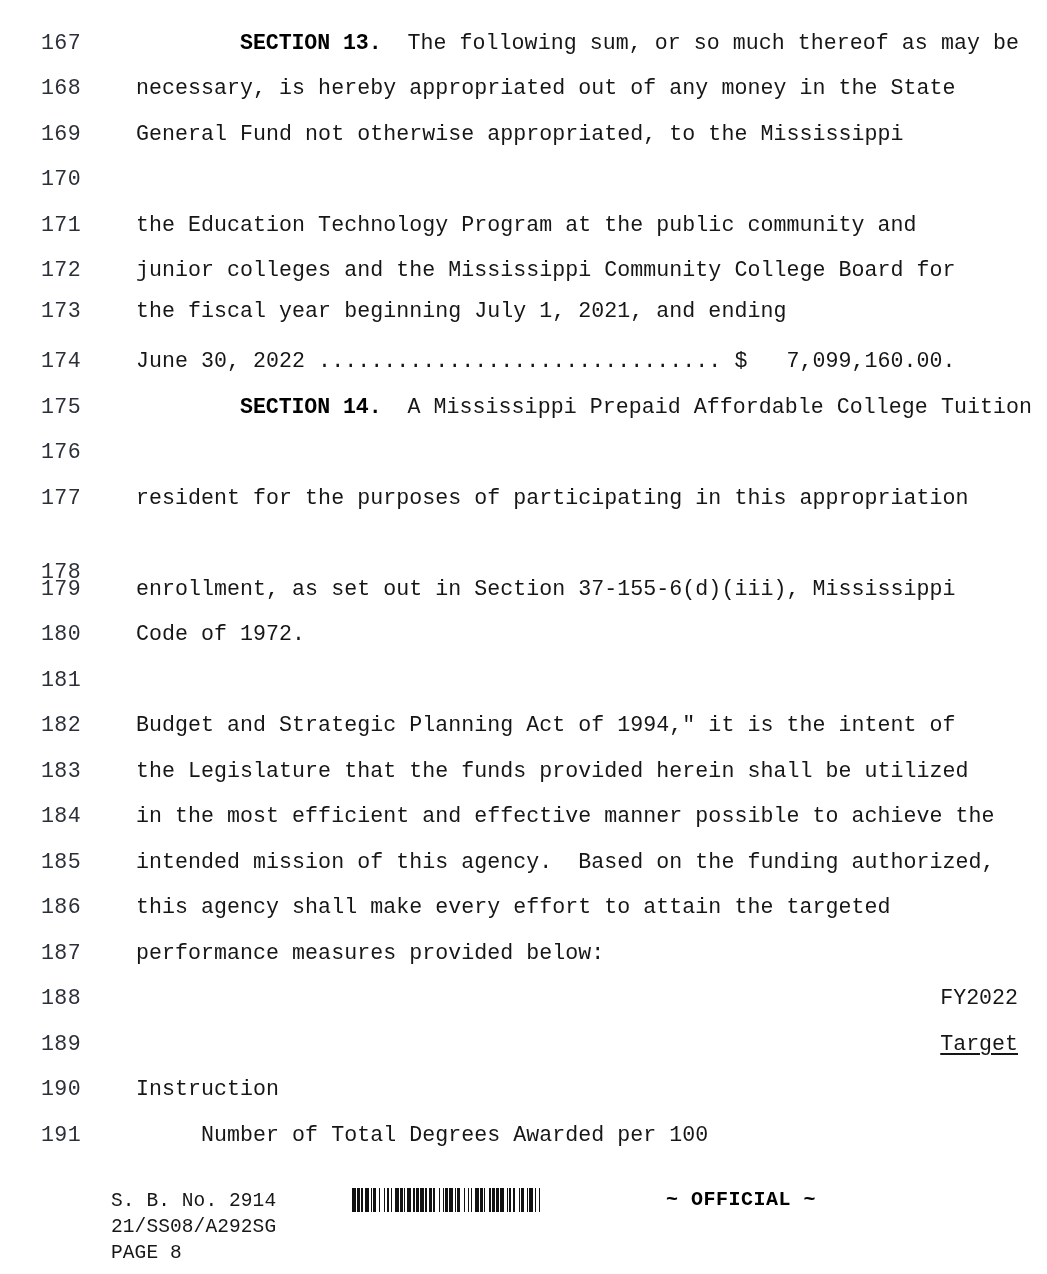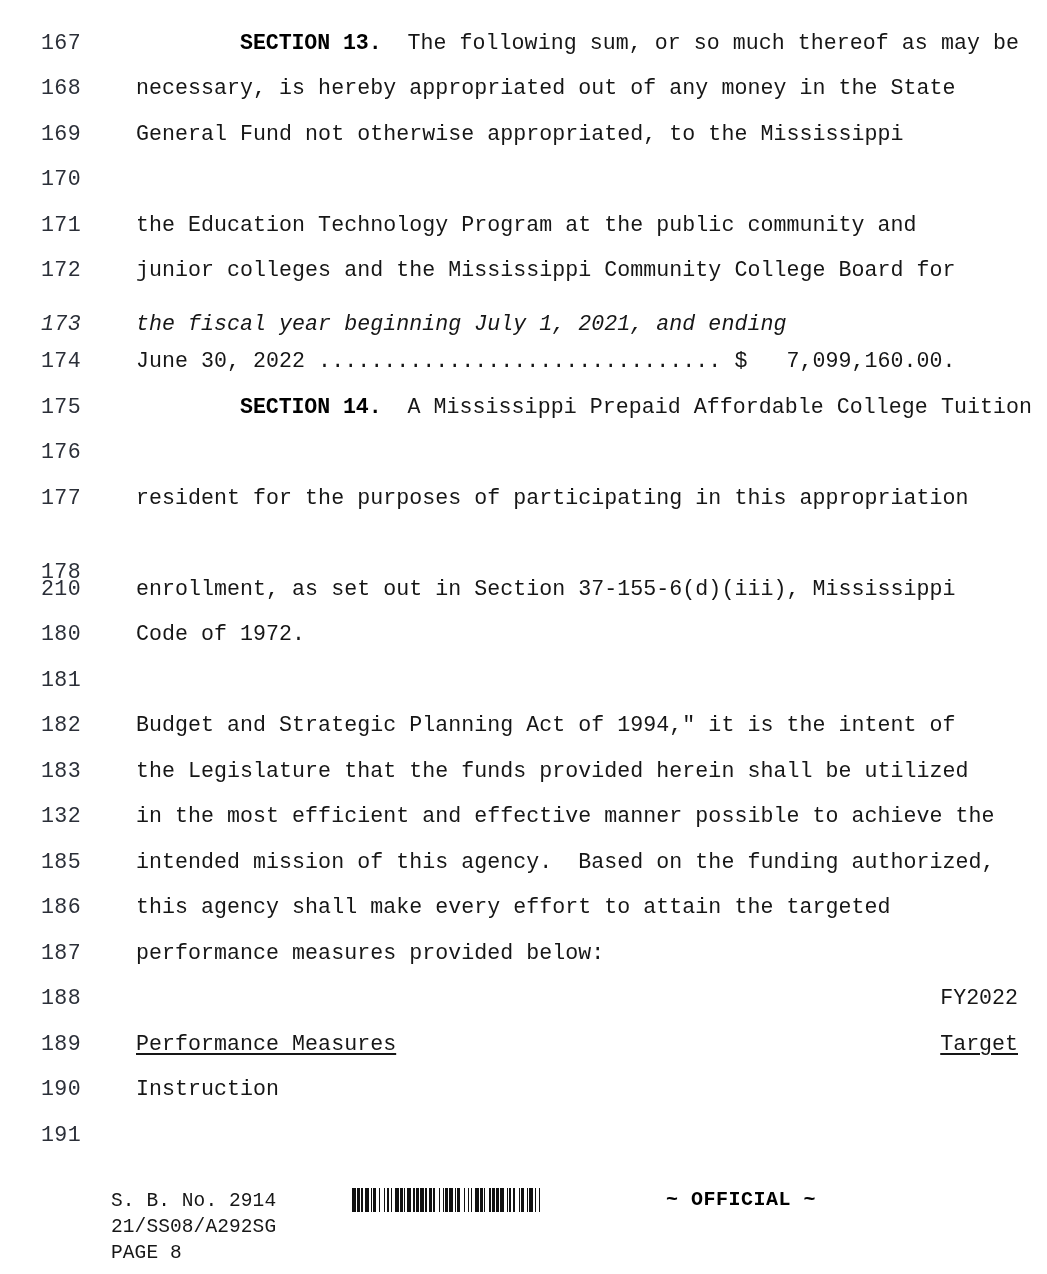--- a/index.html
+++ b/index.html
@@ -117,39 +117,39 @@
 <body>
 
 <div id="page">
   <div id="body-lines">
       <div class="line" style="top: 20.5px;"><span class="num">167</span><span class="txt"><span>        </span><b>SECTION 13.</b><span>  The following sum, or so much thereof as may be</span></span></div>
       <div class="line" style="top: 66px;"><span class="num">168</span><span class="txt"><span>necessary, is hereby appropriated out of any money in the State</span></span></div>
       <div class="line" style="top: 111.5px; text-decoration: underline;"><span class="num">169</span><span class="txt"><span>General Fund not otherwise appropriated, to the Mississippi</span></span></div>
       <div class="line" style="top: 157px;"><span class="num">170</span></div>
       <div class="line" style="top: 202.5px;"><span class="num">171</span><span class="txt"><span>the Education Technology Program at the public community and</span></span></div>
       <div class="line" style="top: 248px;"><span class="num">172</span><span class="txt"><span>junior colleges and the Mississippi Community College Board for</span></span></div>
-      <div class="line" style="top: 302px; font-style: italic;"><span class="num">173</span><span class="txt"><span>the fiscal year beginning July 1, 2021, and ending</span></span></div>
+      <div class="line" style="top: 289px;"><span class="num">173</span><span class="txt"><span>the fiscal year beginning July 1, 2021, and ending</span></span></div>
       <div class="line" style="top: 339px;"><span class="num">174</span><span class="txt"><span>June 30, 2022 ............................... $   7,099,160.00.</span></span></div>
       <div class="line" style="top: 384.5px;"><span class="num">175</span><span class="txt"><span>        </span><b>SECTION 14.</b><span>  A Mississippi Prepaid Affordable College Tuition</span></span></div>
       <div class="line" style="top: 430px;"><span class="num">176</span></div>
       <div class="line" style="top: 475.5px;"><span class="num">177</span><span class="txt"><span>resident for the purposes of participating in this appropriation</span></span></div>
       <div class="line" style="top: 550px;"><span class="num">178</span></div>
-      <div class="line" style="top: 566.5px;"><span class="num">210</span><span class="txt"><span>enrollment, as set out in Section 37-155-6(d)(iii), Mississippi</span></span></div>
+      <div class="line" style="top: 566.5px;"><span class="num">179</span><span class="txt"><span>enrollment, as set out in Section 37-155-6(d)(iii), Mississippi</span></span></div>
       <div class="line" style="top: 612px;"><span class="num">180</span><span class="txt"><span>Code of 1972.</span></span></div>
       <div class="line" style="top: 657.5px;"><span class="num">181</span></div>
       <div class="line" style="top: 703px;"><span class="num">182</span><span class="txt"><span>Budget and Strategic Planning Act of 1994," it is the intent of</span></span></div>
       <div class="line" style="top: 748.5px;"><span class="num">183</span><span class="txt"><span>the Legislature that the funds provided herein shall be utilized</span></span></div>
-      <div class="line" style="top: 794px;"><span class="num">132</span><span class="txt"><span>in the most efficient and effective manner possible to achieve the</span></span></div>
+      <div class="line" style="top: 794px;"><span class="num">184</span><span class="txt"><span>in the most efficient and effective manner possible to achieve the</span></span></div>
       <div class="line" style="top: 839.5px;"><span class="num">185</span><span class="txt"><span>intended mission of this agency.  Based on the funding authorized,</span></span></div>
       <div class="line" style="top: 885px;"><span class="num">186</span><span class="txt"><span>this agency shall make every effort to attain the targeted</span></span></div>
       <div class="line" style="top: 930.5px;"><span class="num">187</span><span class="txt"><span>performance measures provided below:</span></span></div>
       <div class="line" style="top: 976px;"><span class="num">188</span><span class="txt"><span></span></span><span class="right">FY2022</span></div>
-      <div class="line" style="top: 1021.5px;"><span class="num">189</span><span class="txt"><span class="u">Performance Measures</span></span><span class="right u">Target</span></div>
+      <div class="line" style="top: 1021.5px;"><span class="num">189</span><span class="right u">Target</span></div>
       <div class="line" style="top: 1067px;"><span class="num">190</span><span class="txt"><span>Instruction</span></span></div>
-      <div class="line" style="top: 1112.5px;"><span class="num">191</span></div>
+      <div class="line" style="top: 1112.5px;"><span class="num">191</span><span class="txt"><span>     Number of Total Degrees Awarded per 100</span></span></div>
     </div>
 
   <div id="footer">
     <div class="fline" id="f1">S. B. No. 2914</div>
     <div class="fline" id="f2">21/SS08/A292SG</div>
     <div class="fline" id="f3">PAGE 8</div>
     <div id="barcode"><i style="width: 4.02083px;"></i><i class="sp" style="width: 1.34028px;"></i><i style="width: 2.68056px;"></i><i class="sp" style="width: 1.34028px;"></i><i style="width: 1.34028px;"></i><i class="sp" style="width: 2.68056px;"></i><i style="width: 4.02083px;"></i><i class="sp" style="width: 1.34028px;"></i><i style="width: 1.34028px;"></i><i class="sp" style="width: 1.34028px;"></i><i style="width: 2.68056px;"></i><i class="sp" style="width: 2.68056px;"></i><i style="width: 1.34028px;"></i><i class="sp" style="width: 4.02083px;"></i><i style="width: 1.34028px;"></i><i class="sp" style="width: 1.34028px;"></i><i style="width: 2.68056px;"></i><i class="sp" style="width: 1.34028px;"></i><i style="width: 1.34028px;"></i><i class="sp" style="width: 2.68056px;"></i><i style="width: 4.02083px;"></i><i class="sp" style="width: 1.34028px;"></i><i style="width: 2.68056px;"></i><i class="sp" style="width: 1.34028px;"></i><i style="width: 1.34028px;"></i><i class="sp" style="width: 1.34028px;"></i><i style="width: 4.02083px;"></i><i class="sp" style="width: 2.68056px;"></i><i style="width: 1.34028px;"></i><i class="sp" style="width: 1.34028px;"></i><i style="width: 2.68056px;"></i><i class="sp" style="width: 1.34028px;"></i><i style="width: 4.02083px;"></i><i class="sp" style="width: 1.34028px;"></i><i style="width: 1.34028px;"></i><i class="sp" style="width: 2.68056px;"></i><i style="width: 2.68056px;"></i><i class="sp" style="width: 1.34028px;"></i><i style="width: 1.34028px;"></i><i class="sp" style="width: 4.02083px;"></i><i style="width: 1.34028px;"></i><i class="sp" style="width: 2.68056px;"></i><i style="width: 1.34028px;"></i><i class="sp" style="width: 1.34028px;"></i><i style="width: 2.68056px;"></i><i class="sp" style="width: 1.34028px;"></i><i style="width: 4.02083px;"></i><i class="sp" style="width: 1.34028px;"></i><i style="width: 1.34028px;"></i><i class="sp" style="width: 1.34028px;"></i><i style="width: 2.68056px;"></i><i class="sp" style="width: 4.02083px;"></i><i style="width: 1.34028px;"></i><i class="sp" style="width: 2.68056px;"></i><i style="width: 1.34028px;"></i><i class="sp" style="width: 1.34028px;"></i><i style="width: 1.34028px;"></i><i class="sp" style="width: 2.68056px;"></i><i style="width: 4.02083px;"></i><i class="sp" style="width: 1.34028px;"></i><i style="width: 2.68056px;"></i><i class="sp" style="width: 1.34028px;"></i><i style="width: 1.34028px;"></i><i class="sp" style="width: 4.02083px;"></i><i style="width: 1.34028px;"></i><i class="sp" style="width: 1.34028px;"></i><i style="width: 2.68056px;"></i><i class="sp" style="width: 1.34028px;"></i><i style="width: 2.68056px;"></i><i class="sp" style="width: 1.34028px;"></i><i style="width: 4.02083px;"></i><i class="sp" style="width: 2.68056px;"></i><i style="width: 1.34028px;"></i><i class="sp" style="width: 1.34028px;"></i><i style="width: 1.34028px;"></i><i class="sp" style="width: 2.68056px;"></i><i style="width: 1.34028px;"></i><i class="sp" style="width: 4.02083px;"></i><i style="width: 1.34028px;"></i><i class="sp" style="width: 1.34028px;"></i><i style="width: 2.68056px;"></i><i class="sp" style="width: 2.68056px;"></i><i style="width: 1.34028px;"></i><i class="sp" style="width: 1.34028px;"></i><i style="width: 4.02083px;"></i><i class="sp" style="width: 1.34028px;"></i><i style="width: 1.34028px;"></i><i class="sp" style="width: 2.68056px;"></i><i style="width: 1.34028px;"></i><i class="sp" style="width: 4.02083px;"></i></div>
     <div id="official">~ OFFICIAL ~</div>
   </div>
 </div>

